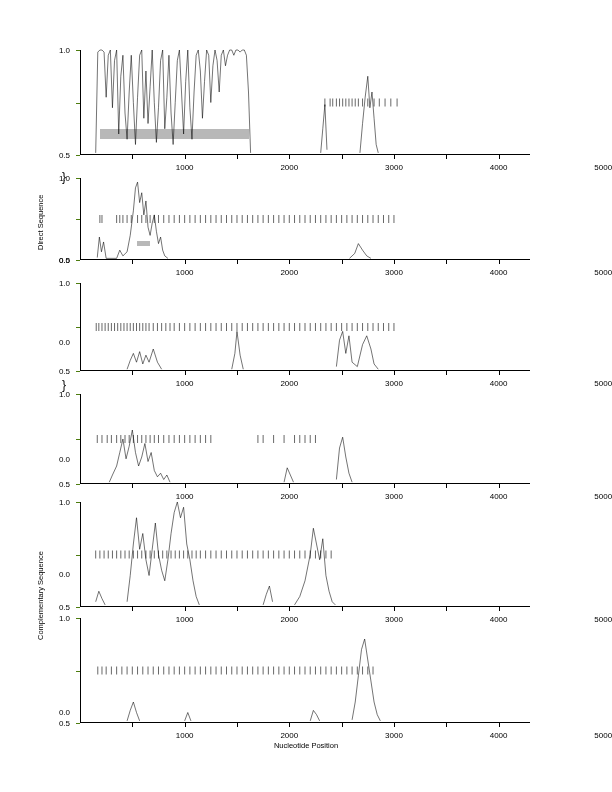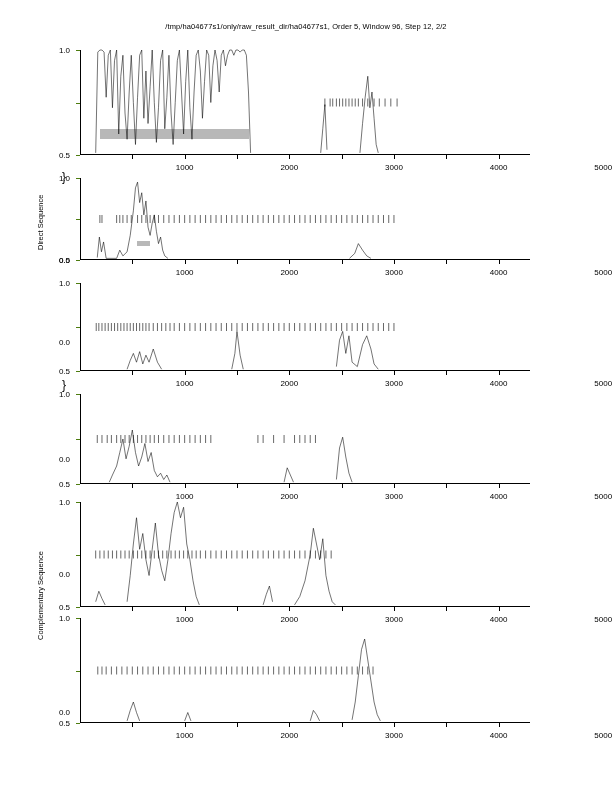--- a/index.html
+++ b/index.html
@@ -109,25 +109,25 @@
     position: absolute;
     font-size: 12px;
     color: #000;
   }
 </style>
 </head>
 <body>
 
 <div id="page">
 
-  <div class="title">/tmp/ha04677s1/only/raw_result_dir/ha04677s1, Order 5, Window 96, Step 12, 2/2</div>
 
   <div class="ylabel" style="left:36px; top:250px;">Dlrect Sequence</div>
   <div class="ylabel" style="left:36px; top:640px;">Complementary Sequence</div>
 
+  <div class="xlabel" style="top:741px;">Nucleotide Position</div>
 
   <div class="brace" style="left:62px; top:170px;">}</div>
   <div class="brace" style="left:62px; top:378px;">}</div>
 
 <div class="panel" style="top: 50px; height: 105px;">
       <div class="axis-line y-axis"></div>
       <div class="axis-line x-axis"></div>
       <div class="ytick" style="top: 105px;">
         <div class="ytick-label" style="top: 105px;">0.0</div>
       </div>

